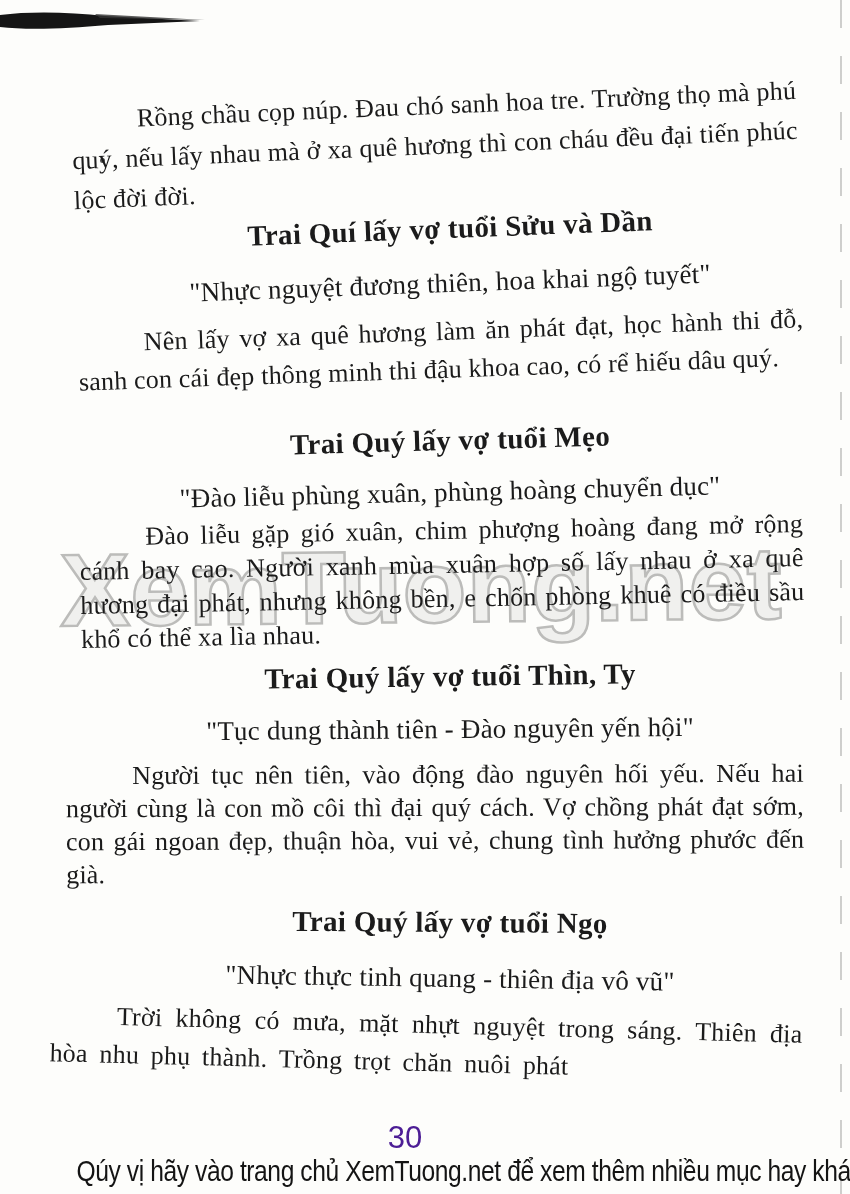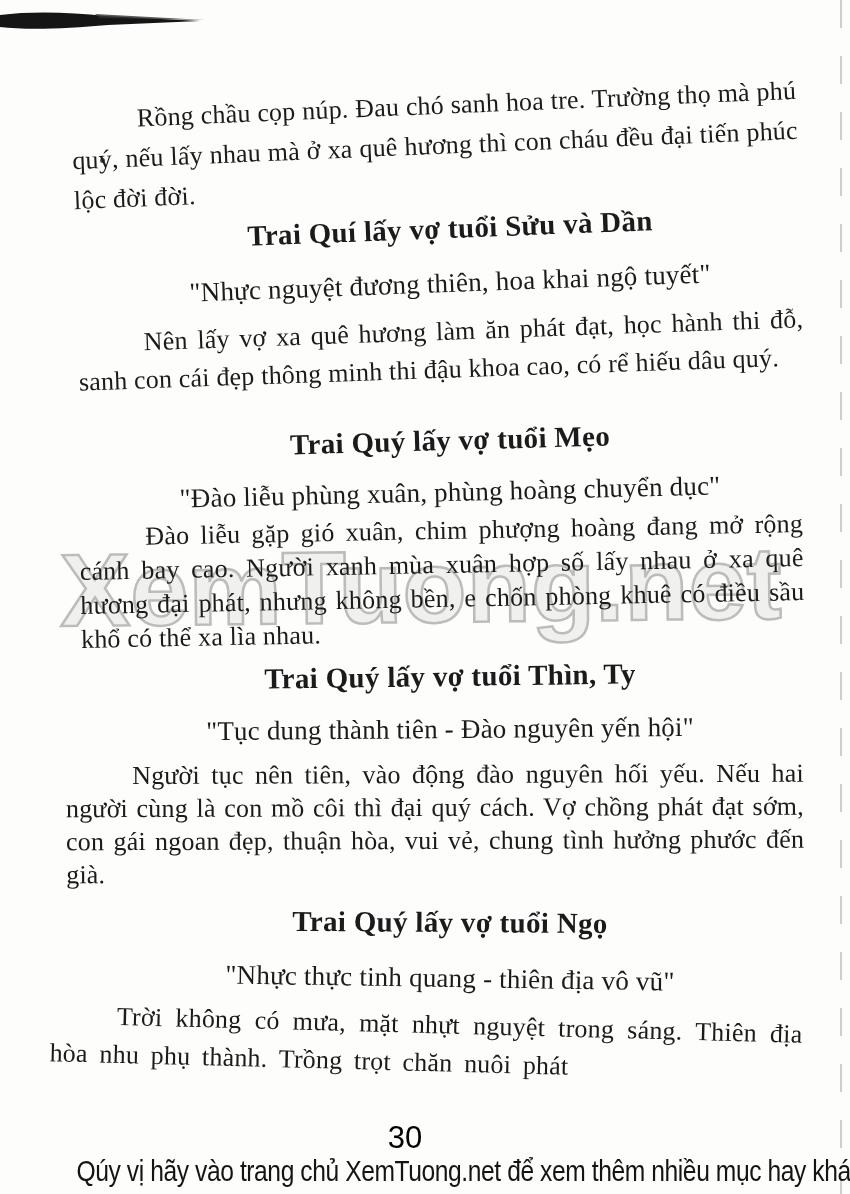--- a/index.html
+++ b/index.html
@@ -56,21 +56,21 @@
     white-space:nowrap;
     color:#f0f0ee;
     -webkit-text-stroke:2.5px #bcbcba;
     transform:rotate(-0.6deg) scaleX(1.02);
     transform-origin:left center;
   }
   .pageno{
     position:absolute;left:0;right:40px;top:1120px;
     text-align:center;z-index:2;
     font-family:"Liberation Sans", sans-serif;
-    font-size:31px;color:#000000;
+    font-size:31px;color:#4c1d95;
   }
   .footer{
     position:absolute;left:0;right:0;top:1154px;
     text-align:center;z-index:2;
     font-family:"Liberation Sans", sans-serif;
     font-size:30px;letter-spacing:-0.5px;color:#141414;
     transform:scaleX(0.82);
     transform-origin:center;
     white-space:nowrap;
   }

